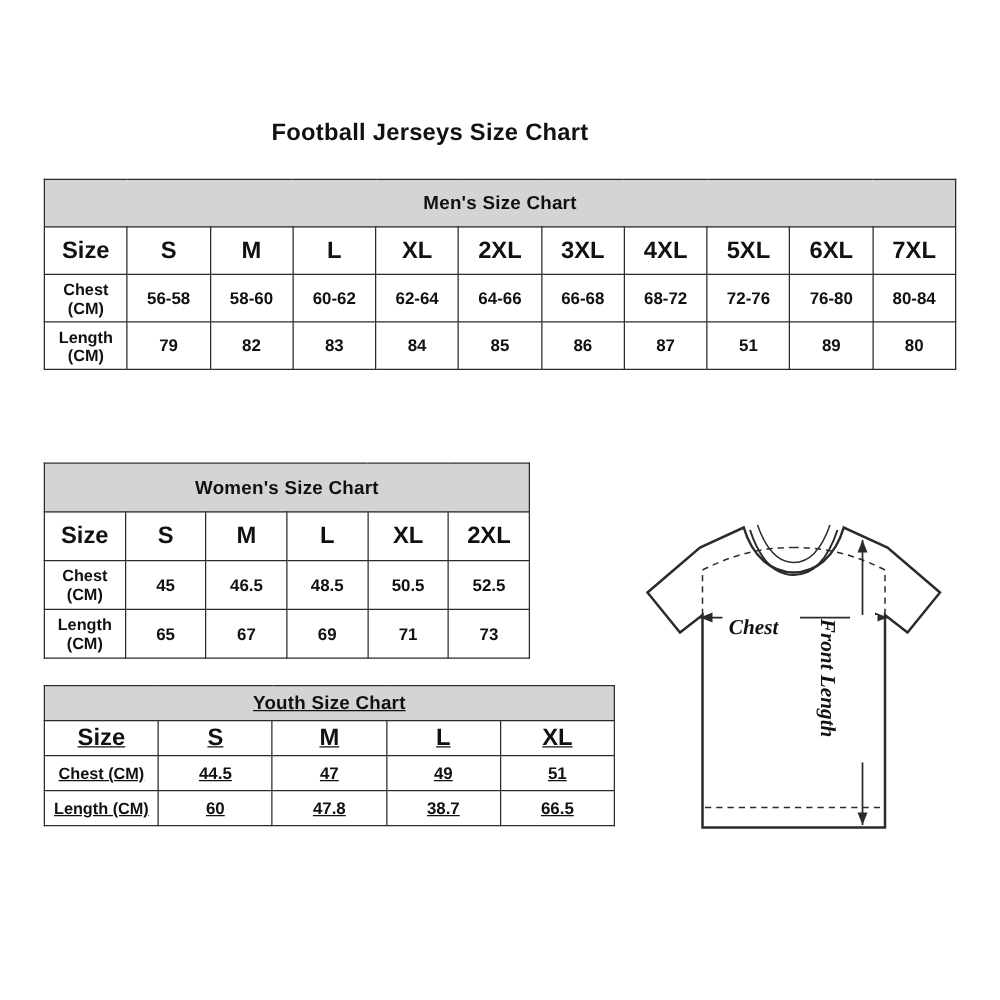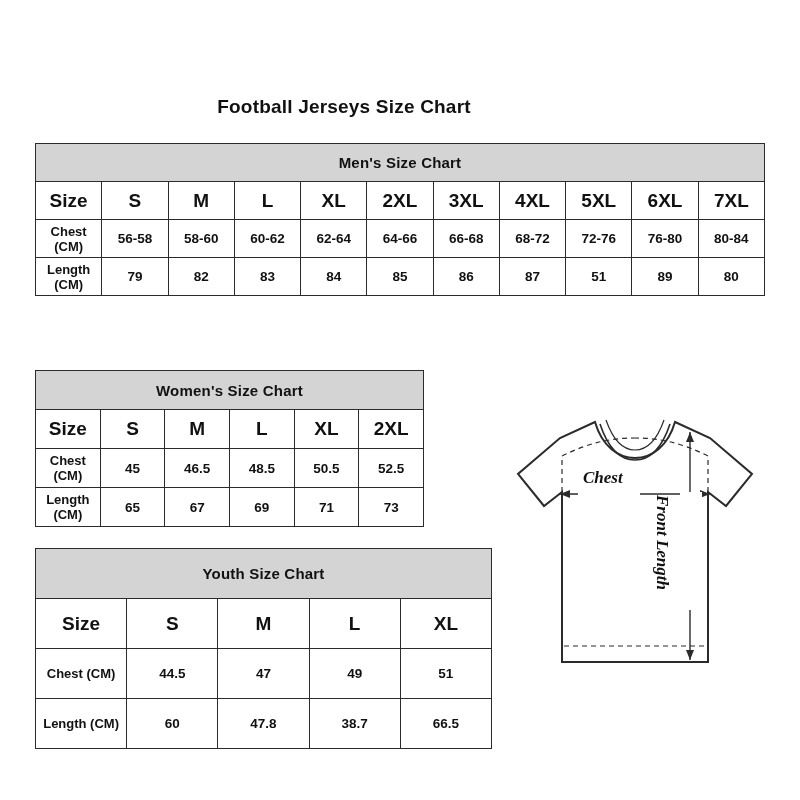--- a/index.html
+++ b/index.html
@@ -75,41 +75,41 @@
     width: 389px;
   }
   #womens-table td, #womens-table th { height: 39px; }
 
   
   #youth-table {
     top: 548px;
     left: 35px;
     width: 457px;
   }
-  #youth-table td, #youth-table th { height: 50px; }
+  #youth-table td, #youth-table th { height: 28px; text-decoration: underline; }
 
   
   #shirt-diagram {
     position: absolute;
     left: 500px;
     top: 400px;
     width: 290px;
     height: 300px;
   }
   .measure-label {
     position: absolute;
     font-family: "Liberation Serif", serif;
     font-style: italic;
     font-weight: bold;
     font-size: 17px;
     color: #111;
   }
   #chest-label {
     left: 83px;
-    top: 68px;
+    top: 92px;
   }
   #front-length-label {
     left: 172px;
     top: 95px;
     transform: rotate(90deg);
     transform-origin: left top;
     white-space: nowrap;
   }
 </style>
 </head>

